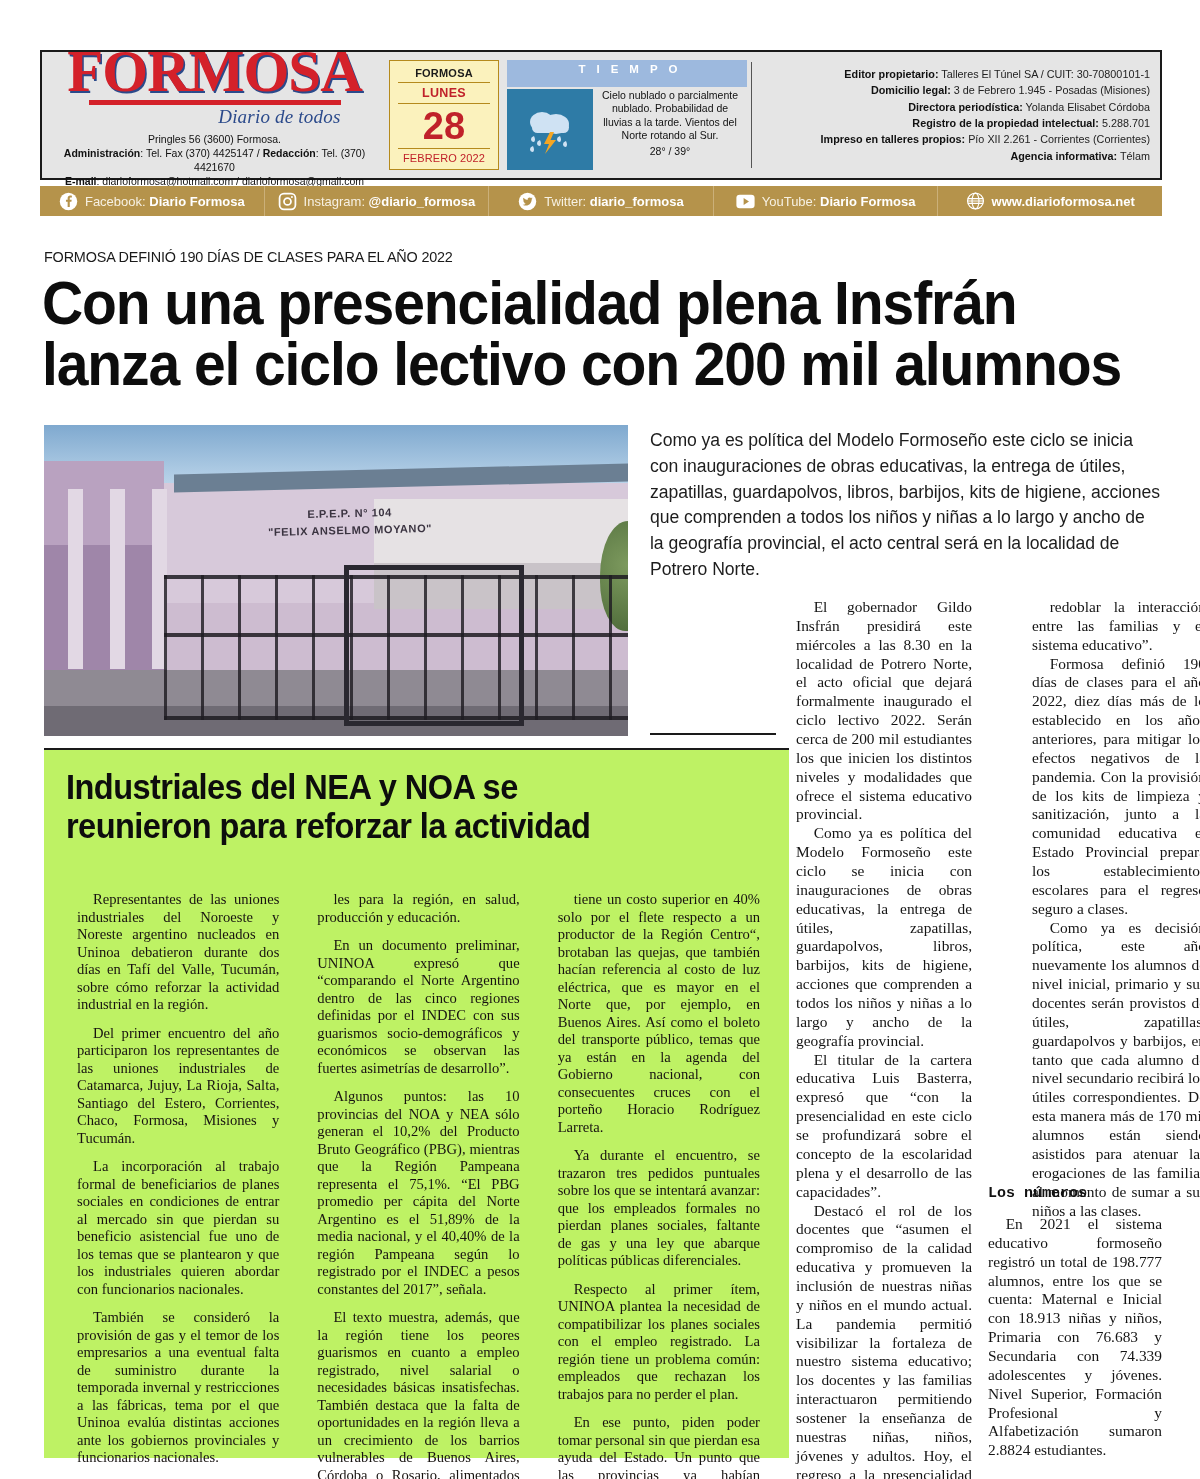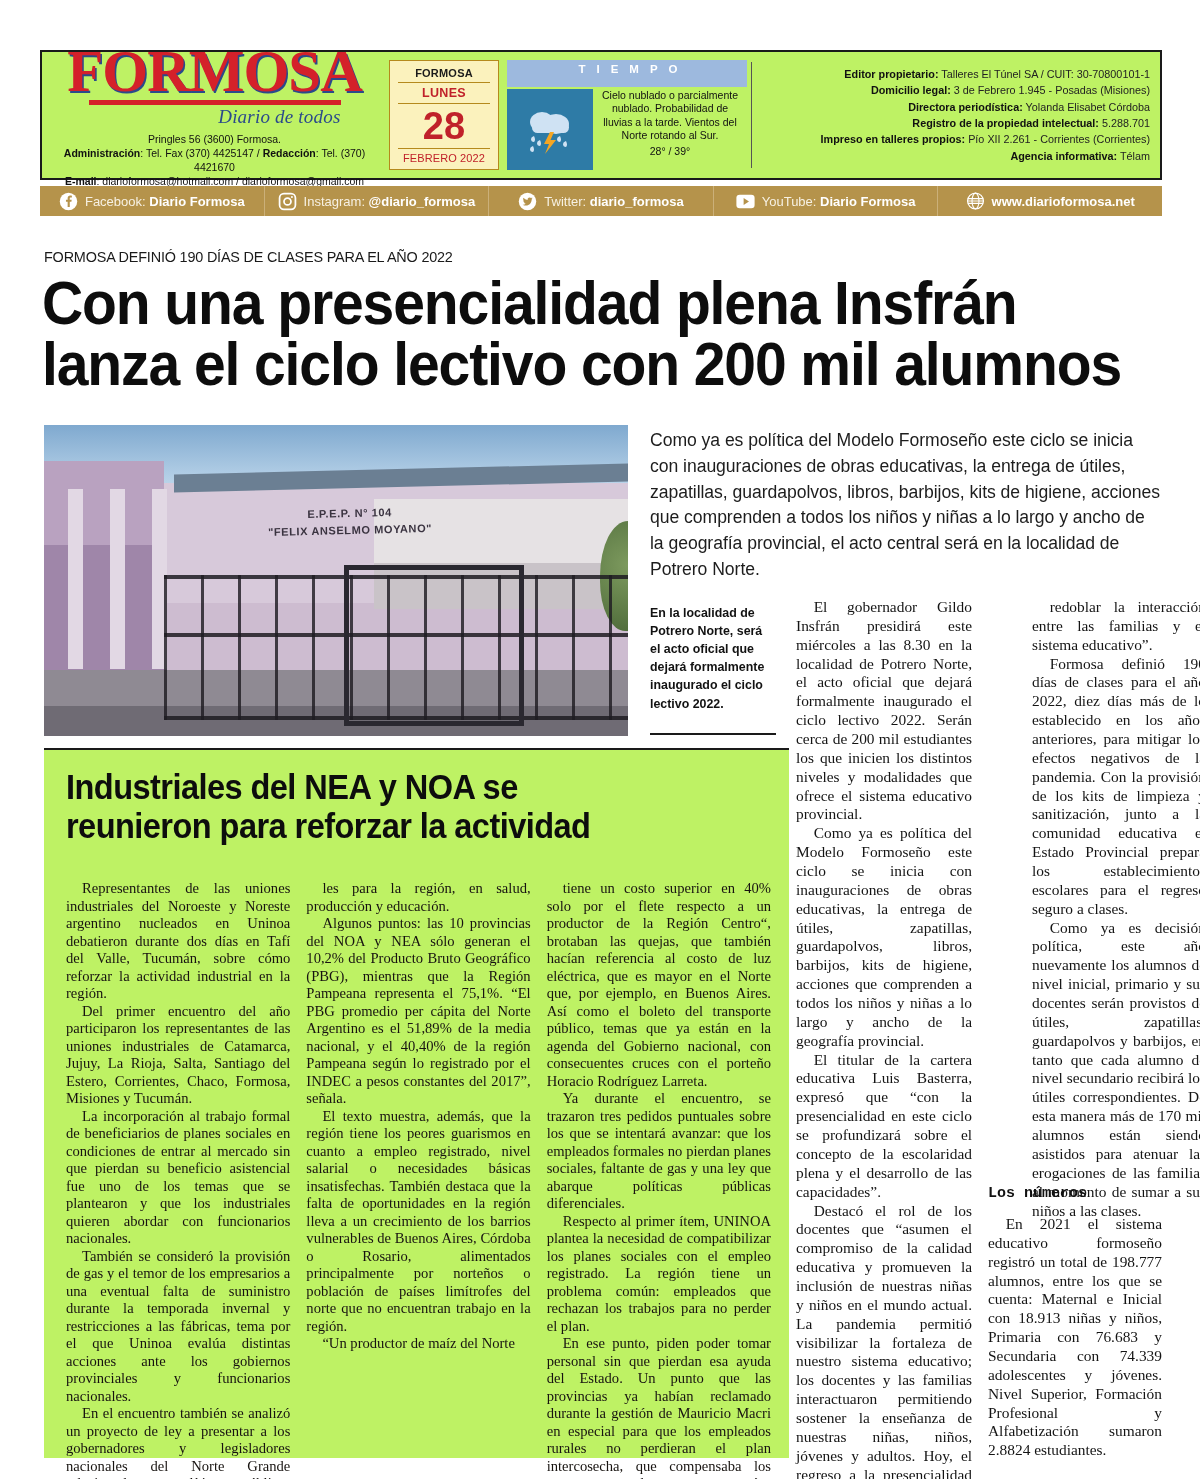--- a/index.html
+++ b/index.html
@@ -12,21 +12,21 @@
     color: #111;
     overflow: hidden;
   }
 
   .page { position: relative; width: 1200px; height: 1479px; padding: 0; }
 
   
   .masthead {
     position: absolute; left: 40px; top: 50px; width: 1122px; height: 130px;
     border: 2px solid #1a1a1a;
-    display: flex; align-items: stretch; background: #bef264;
+    display: flex; align-items: stretch; background: #e5e5e5;
   }
   .mh-logo { width: 345px; padding: 6px 8px 4px 8px; display: flex; flex-direction: column; align-items: center; justify-content: center; }
   .logo-word {
     font-family: "Liberation Serif", serif;
     font-weight: bold; font-size: 59px; line-height: 0.95;
     color: #d4212a; letter-spacing: -1px;
     text-shadow: 1.5px 1.5px 0 #2b4a8b;
   }
   .logo-sub-row { width: 252px; display: flex; flex-direction: column; align-items: flex-end; margin-top: 1px; }
   .logo-rule { width: 100%; height: 5px; background: #d4212a; }
@@ -161,21 +161,21 @@
   }
   .art2-head .hl-line { display: block; white-space: nowrap; }
   .art2-cols {
     position: absolute; left: 22px; right: 18px; top: 130px; bottom: 16px;
     display: flex; gap: 16px;
   }
   .art2-col {
     flex: 1; font-family: "Liberation Serif", serif;
     font-size: 14.6px; line-height: 1.2; text-align: justify; color: #171310;
   }
-  .art2-col p { margin: 0; text-indent: 1.1em; }
+  .art2-col p { margin: 11px; text-indent: 1.1em; }
 
   .wx-svg { display: block; }
 </style>
 </head>
 <body>
 
 <div class="page">
 
   <div class="masthead">
 
@@ -340,21 +340,20 @@
         <i style="left:72%"></i>
         <i style="left:80%"></i>
         <i style="left:88%"></i>
         <i style="left:96%"></i>
     </div>
     <div class="ph-gate"></div>
   </div>
 
   <div class="lead">Como ya es política del Modelo Formoseño este ciclo se inicia con inauguraciones de obras educativas, la entrega de útiles, zapatillas, guardapolvos, libros, barbijos, kits de higiene, acciones que comprenden a todos los niños y niñas a lo largo y ancho de la geografía provincial, el acto central será en la localidad de Potrero Norte.</div>
 
-  <div class="caption">En la localidad de Potrero Norte, será el acto oficial que dejará formalmente inaugurado el ciclo lectivo 2022.</div>
   <div class="caption-rule"></div>
 
   <div class="art1-col" id="a1c2">
     <p>El gobernador Gildo Insfrán presidirá este miércoles a las 8.30 en la localidad de Potrero Norte, el acto oficial que dejará formalmente inaugurado el ciclo lectivo 2022. Serán cerca de 200 mil estudiantes los que inicien los distintos niveles y modalidades que ofrece el sistema educativo provincial.</p>
     <p>Como ya es política del Modelo Formoseño este ciclo se inicia con inauguraciones de obras educativas, la entrega de útiles, zapatillas, guardapolvos, libros, barbijos, kits de higiene, acciones que comprenden a todos los niños y niñas a lo largo y ancho de la geografía provincial.</p>
     <p>El titular de la cartera educativa Luis Basterra, expresó que “con la presencialidad en este ciclo se profundizará sobre el concepto de la escolaridad plena y el desarrollo de las capacidades”.</p>
     <p>Destacó el rol de los docentes que “asumen el compromiso de la calidad educativa y promueven la inclusión de nuestras niñas y niños en el mundo actual. La pandemia permitió visibilizar la fortaleza de nuestro sistema educativo; los docentes y las familias interactuaron permitiendo sostener la enseñanza de nuestras niñas, niños, jóvenes y adultos. Hoy, el regreso a la presencialidad plena parte desde un sitio en que tenemos que capitalizar estas experiencias y</p>
   </div>
 
   <div class="art1-col" id="a1c3">
@@ -378,20 +377,21 @@
     <div class="art2-cols">
       <div class="art2-col">
         <p>Representantes de las uniones industriales del Noroeste y Noreste argentino nucleados en Uninoa debatieron durante dos días en Tafí del Valle, Tucumán, sobre cómo reforzar la actividad industrial en la región.</p>
         <p>Del primer encuentro del año participaron los representantes de las uniones industriales de Catamarca, Jujuy, La Rioja, Salta, Santiago del Estero, Corrientes, Chaco, Formosa, Misiones y Tucumán.</p>
         <p>La incorporación al trabajo formal de beneficiarios de planes sociales en condiciones de entrar al mercado sin que pierdan su beneficio asistencial fue uno de los temas que se plantearon y que los industriales quieren abordar con funcionarios nacionales.</p>
         <p>También se consideró la provisión de gas y el temor de los empresarios a una eventual falta de suministro durante la temporada invernal y restricciones a las fábricas, tema por el que Uninoa evalúa distintas acciones ante los gobiernos provinciales y funcionarios nacionales.</p>
         <p>En el encuentro también se analizó un proyecto de ley a presentar a los gobernadores y legisladores nacionales del Norte Grande relacionado a políticas públicas fiscales diferencia-</p>
       </div>
       <div class="art2-col">
         <p>les para la región, en salud, producción y educación.</p>
+        <p>En un documento preliminar, UNINOA expresó que “comparando el Norte Argentino dentro de las cinco regiones definidas por el INDEC con sus guarismos socio-demográficos y económicos se observan las fuertes asimetrías de desarrollo”.</p>
         <p>Algunos puntos: las 10 provincias del NOA y NEA sólo generan el 10,2% del Producto Bruto Geográfico (PBG), mientras que la Región Pampeana representa el 75,1%. “El PBG promedio per cápita del Norte Argentino es el 51,89% de la media nacional, y el 40,40% de la región Pampeana según lo registrado por el INDEC a pesos constantes del 2017”, señala.</p>
         <p>El texto muestra, además, que la región tiene los peores guarismos en cuanto a empleo registrado, nivel salarial o necesidades básicas insatisfechas. También destaca que la falta de oportunidades en la región lleva a un crecimiento de los barrios vulnerables de Buenos Aires, Córdoba o Rosario, alimentados principalmente por norteños o población de países limítrofes del norte que no encuentran trabajo en la región.</p>
         <p>“Un productor de maíz del Norte</p>
       </div>
       <div class="art2-col">
         <p>tiene un costo superior en 40% solo por el flete respecto a un productor de la Región Centro“, brotaban las quejas, que también hacían referencia al costo de luz eléctrica, que es mayor en el Norte que, por ejemplo, en Buenos Aires. Así como el boleto del transporte público, temas que ya están en la agenda del Gobierno nacional, con consecuentes cruces con el porteño Horacio Rodríguez Larreta.</p>
         <p>Ya durante el encuentro, se trazaron tres pedidos puntuales sobre los que se intentará avanzar: que los empleados formales no pierdan planes sociales, faltante de gas y una ley que abarque políticas públicas diferenciales.</p>
         <p>Respecto al primer ítem, UNINOA plantea la necesidad de compatibilizar los planes sociales con el empleo registrado. La región tiene un problema común: empleados que rechazan los trabajos para no perder el plan.</p>
         <p>En ese punto, piden poder tomar personal sin que pierdan esa ayuda del Estado. Un punto que las provincias ya habían reclamado durante la gestión de Mauricio Macri en especial para que los empleados rurales no perdieran el plan intercosecha, que compensaba los meses en que los peones no tenían trabajo.</p>
       </div>

